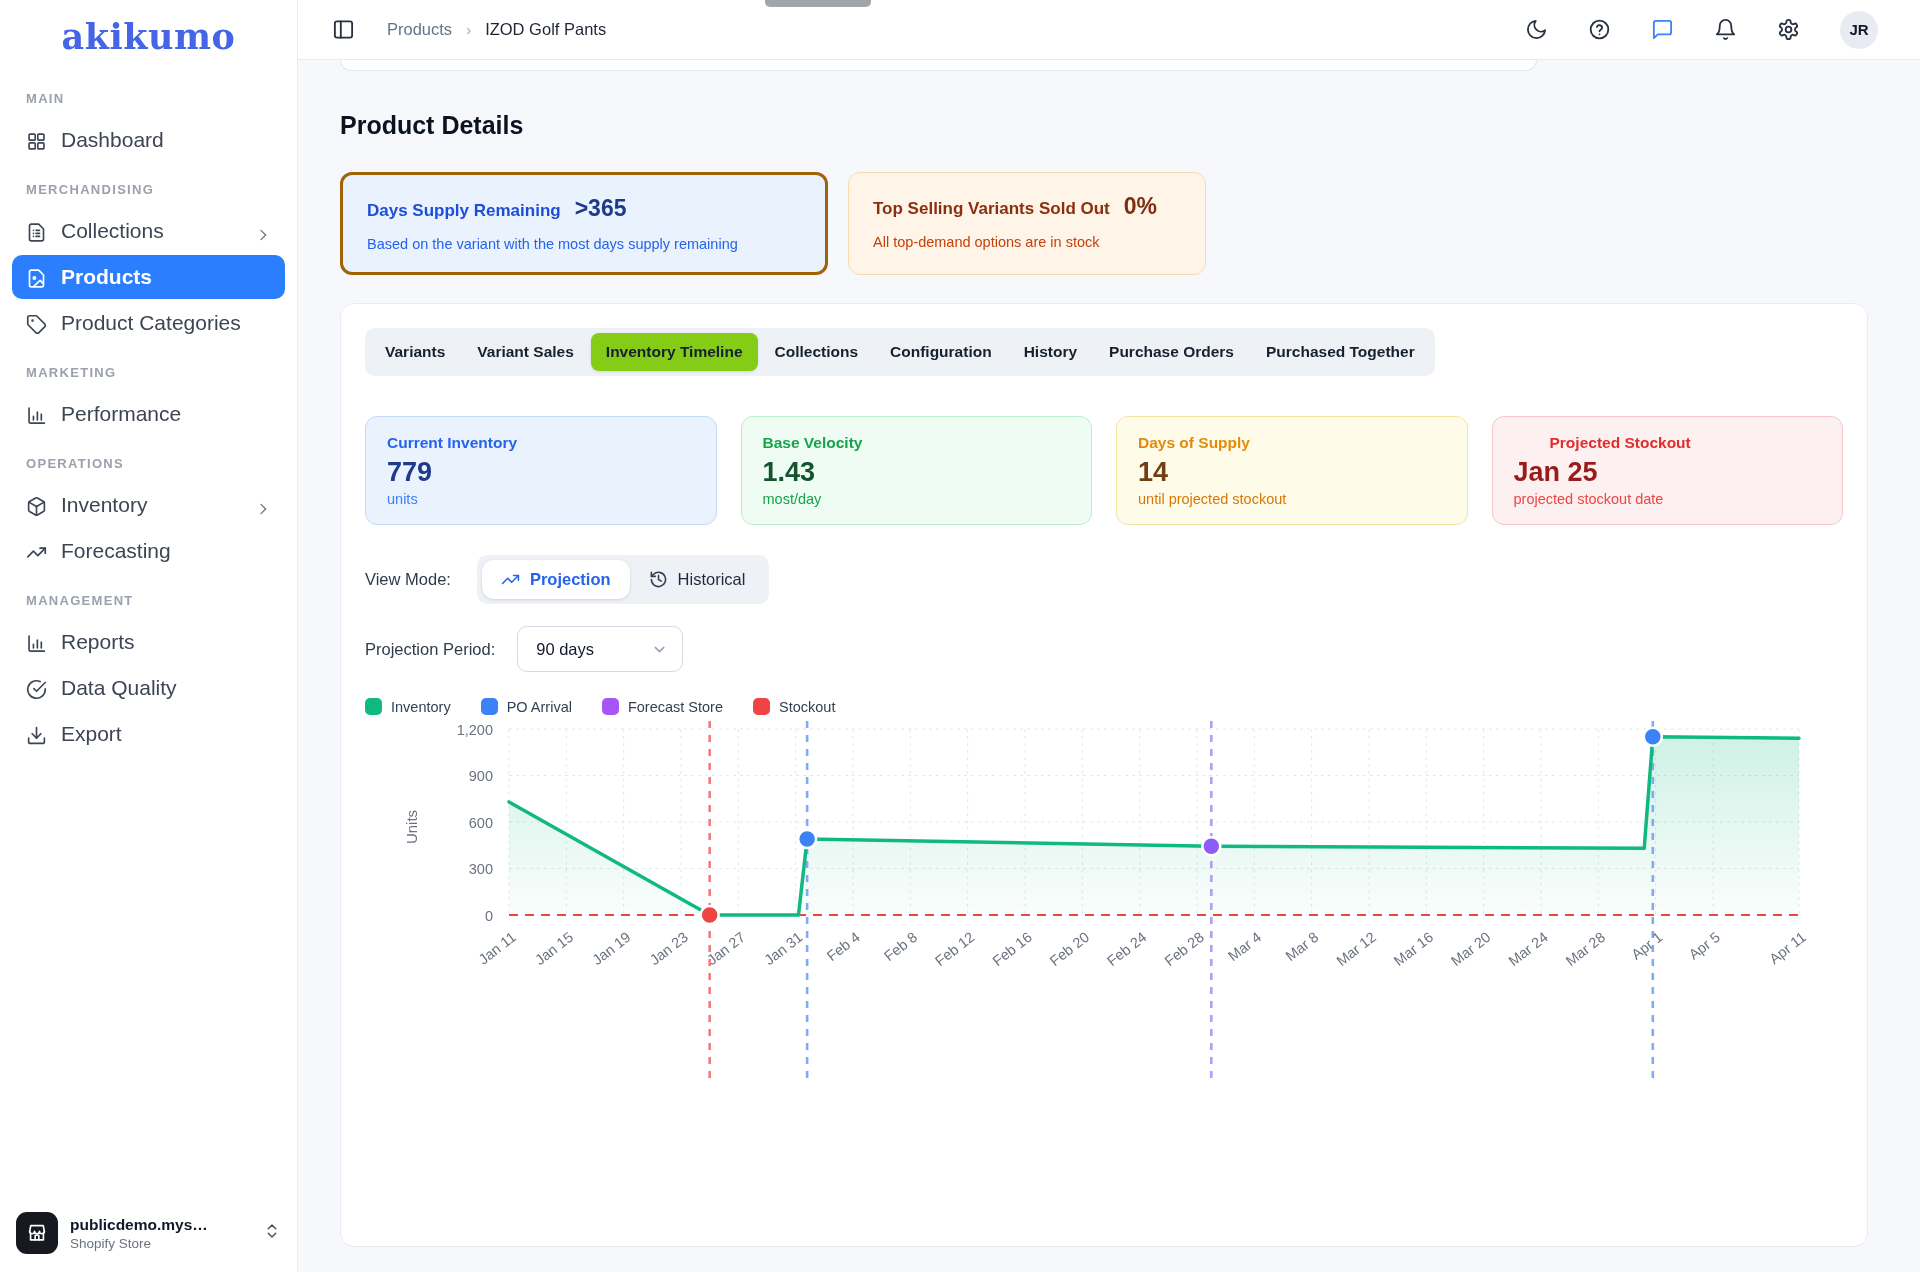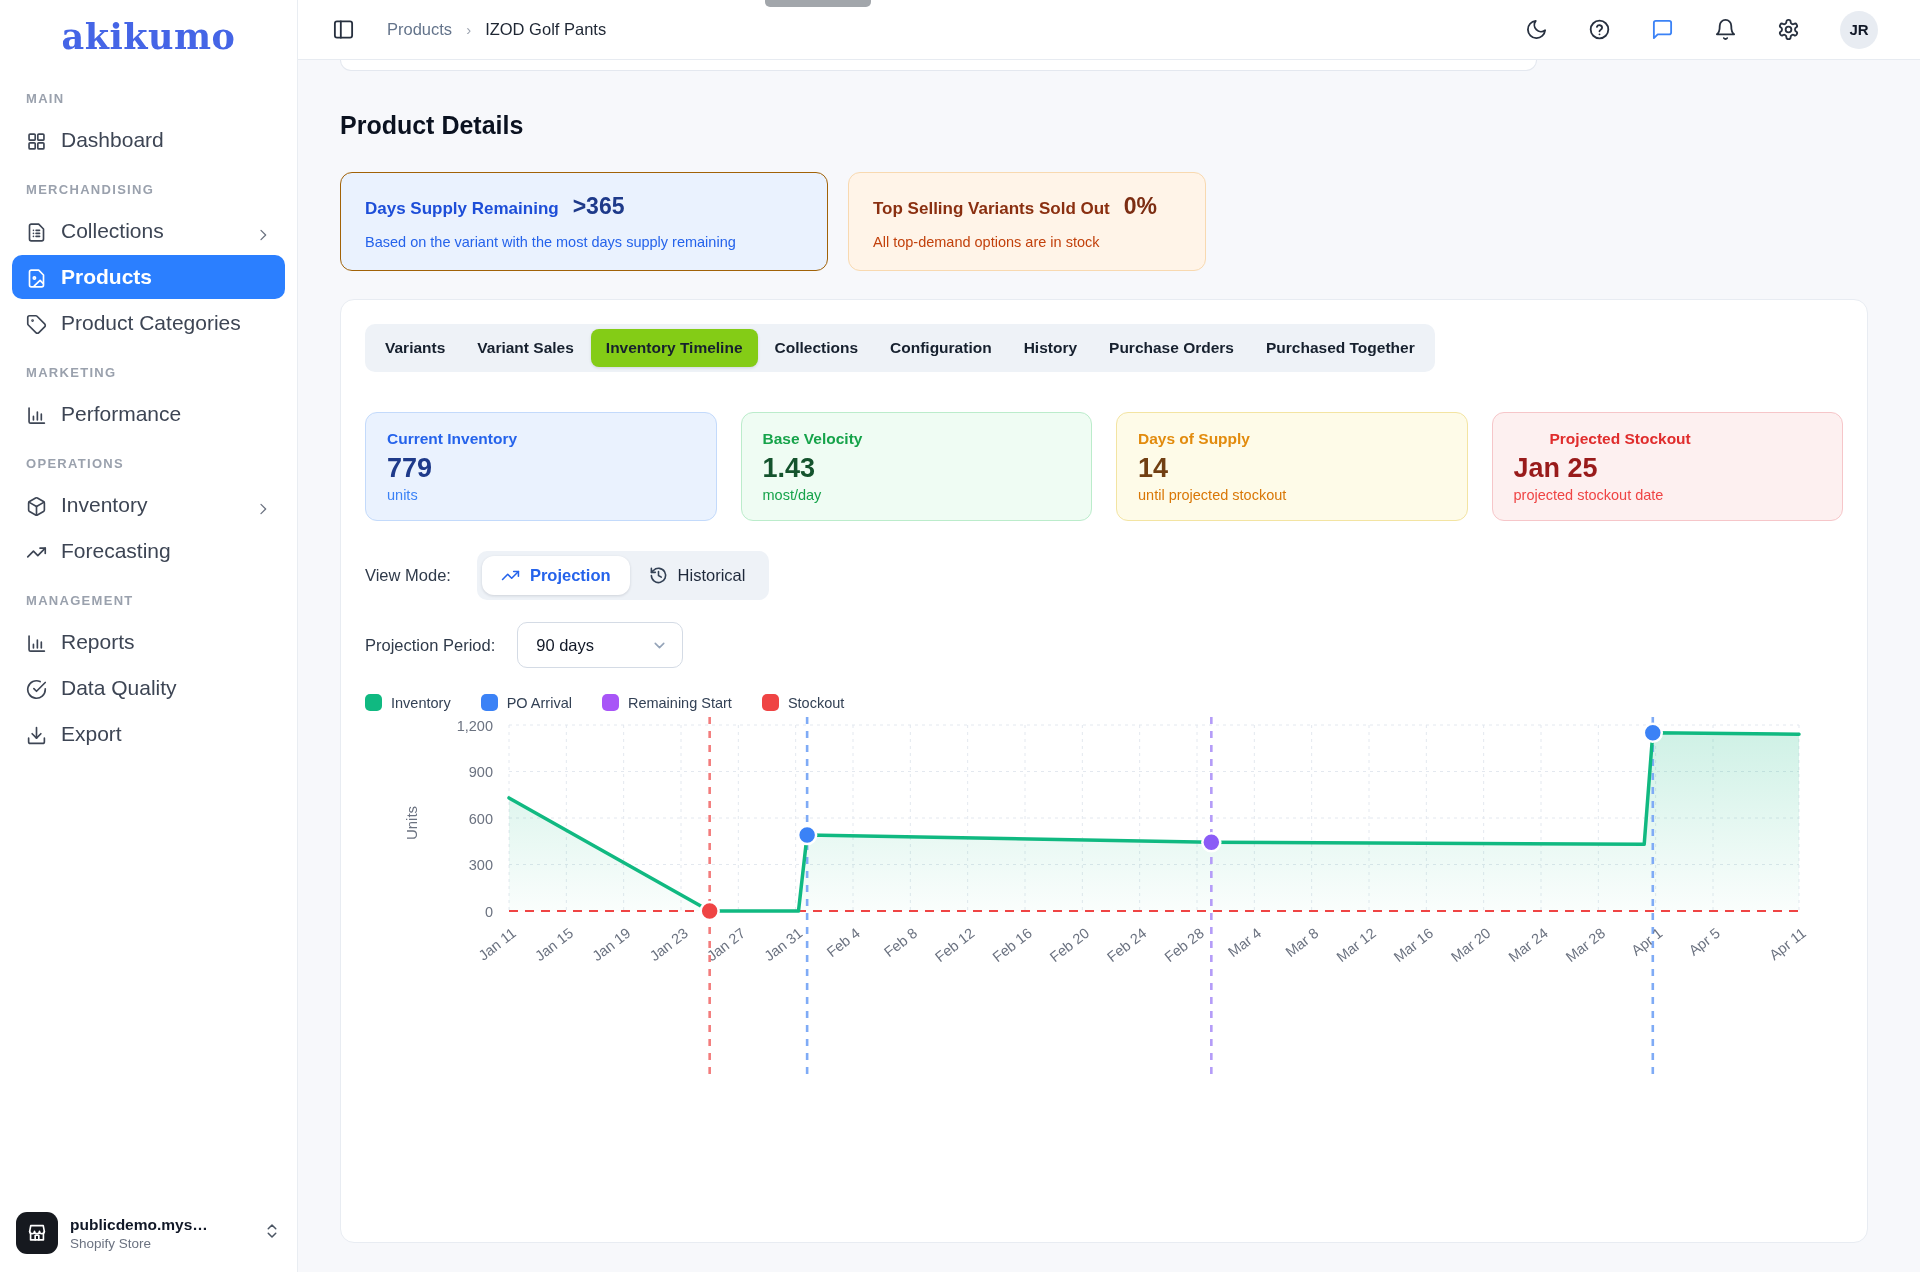--- a/index.html
+++ b/index.html
@@ -50,21 +50,21 @@
   .avatar { width:38px; height:38px; border-radius:50%; background:#e8ecf2; color:#111827;
     font-size:15px; font-weight:700; display:flex; align-items:center; justify-content:center; }
   .content { flex:1; padding:0 52px 0 42px; position:relative; }
   .card-remnant { height:11px; background:#fff; border:1px solid #e4e8ef; border-top:none;
     border-radius:0 0 12px 12px; width:1197px; }
   .page-title { font-size:25px; font-weight:700; color:#0b1220; margin-top:40px; }
   
   .info-cards { display:flex; gap:20px; margin-top:32px; }
   .info-card { border-radius:12px; padding:20px 24px; }
   .info-card .line1 { display:flex; align-items:baseline; gap:14px; }
-  .info-card.blue { background:#eaf2fe; border:1px solid #a16207; width:488px; }
+  .info-card.blue { background:#eaf2fe; border:3px solid #a16207; width:488px; }
   .info-card.blue .t { color:#1d4ed8; font-size:17px; font-weight:600; }
   .info-card.blue .v { color:#1e3a8a; font-size:23px; font-weight:800; }
   .info-card.blue .n { color:#2563eb; font-size:14.5px; margin-top:14px; }
   .info-card.orange { background:#fff4e8; border:1px solid #f8d9b0; width:358px; }
   .info-card.orange .t { color:#8a2f10; font-size:17px; font-weight:600; }
   .info-card.orange .v { color:#7c2d12; font-size:23px; font-weight:800; }
   .info-card.orange .n { color:#c2410c; font-size:14.5px; margin-top:14px; }
   
   .panel { background:#fff; border:1px solid #e8ecf2; border-radius:14px; margin-top:28px;
     padding:24px; height:944px; }
@@ -383,21 +383,21 @@
         <div class="legend-item">
           <span class="swatch" style="background-color: rgb(16, 185, 129);"></span>
           <span>Inventory</span>
         </div>
         <div class="legend-item">
           <span class="swatch" style="background-color: rgb(59, 130, 246);"></span>
           <span>PO Arrival</span>
         </div>
         <div class="legend-item">
           <span class="swatch" style="background-color: rgb(168, 85, 247);"></span>
-          <span>Remaining Start</span>
+          <span>Forecast Store</span>
         </div>
         <div class="legend-item">
           <span class="swatch" style="background-color: rgb(239, 68, 68);"></span>
           <span>Stockout</span>
         </div>
       </div>
 
       <div class="chart-wrap">
         <svg id="chart-svg" width="1460" height="385" viewBox="0 0 1460 385">
             <defs>

